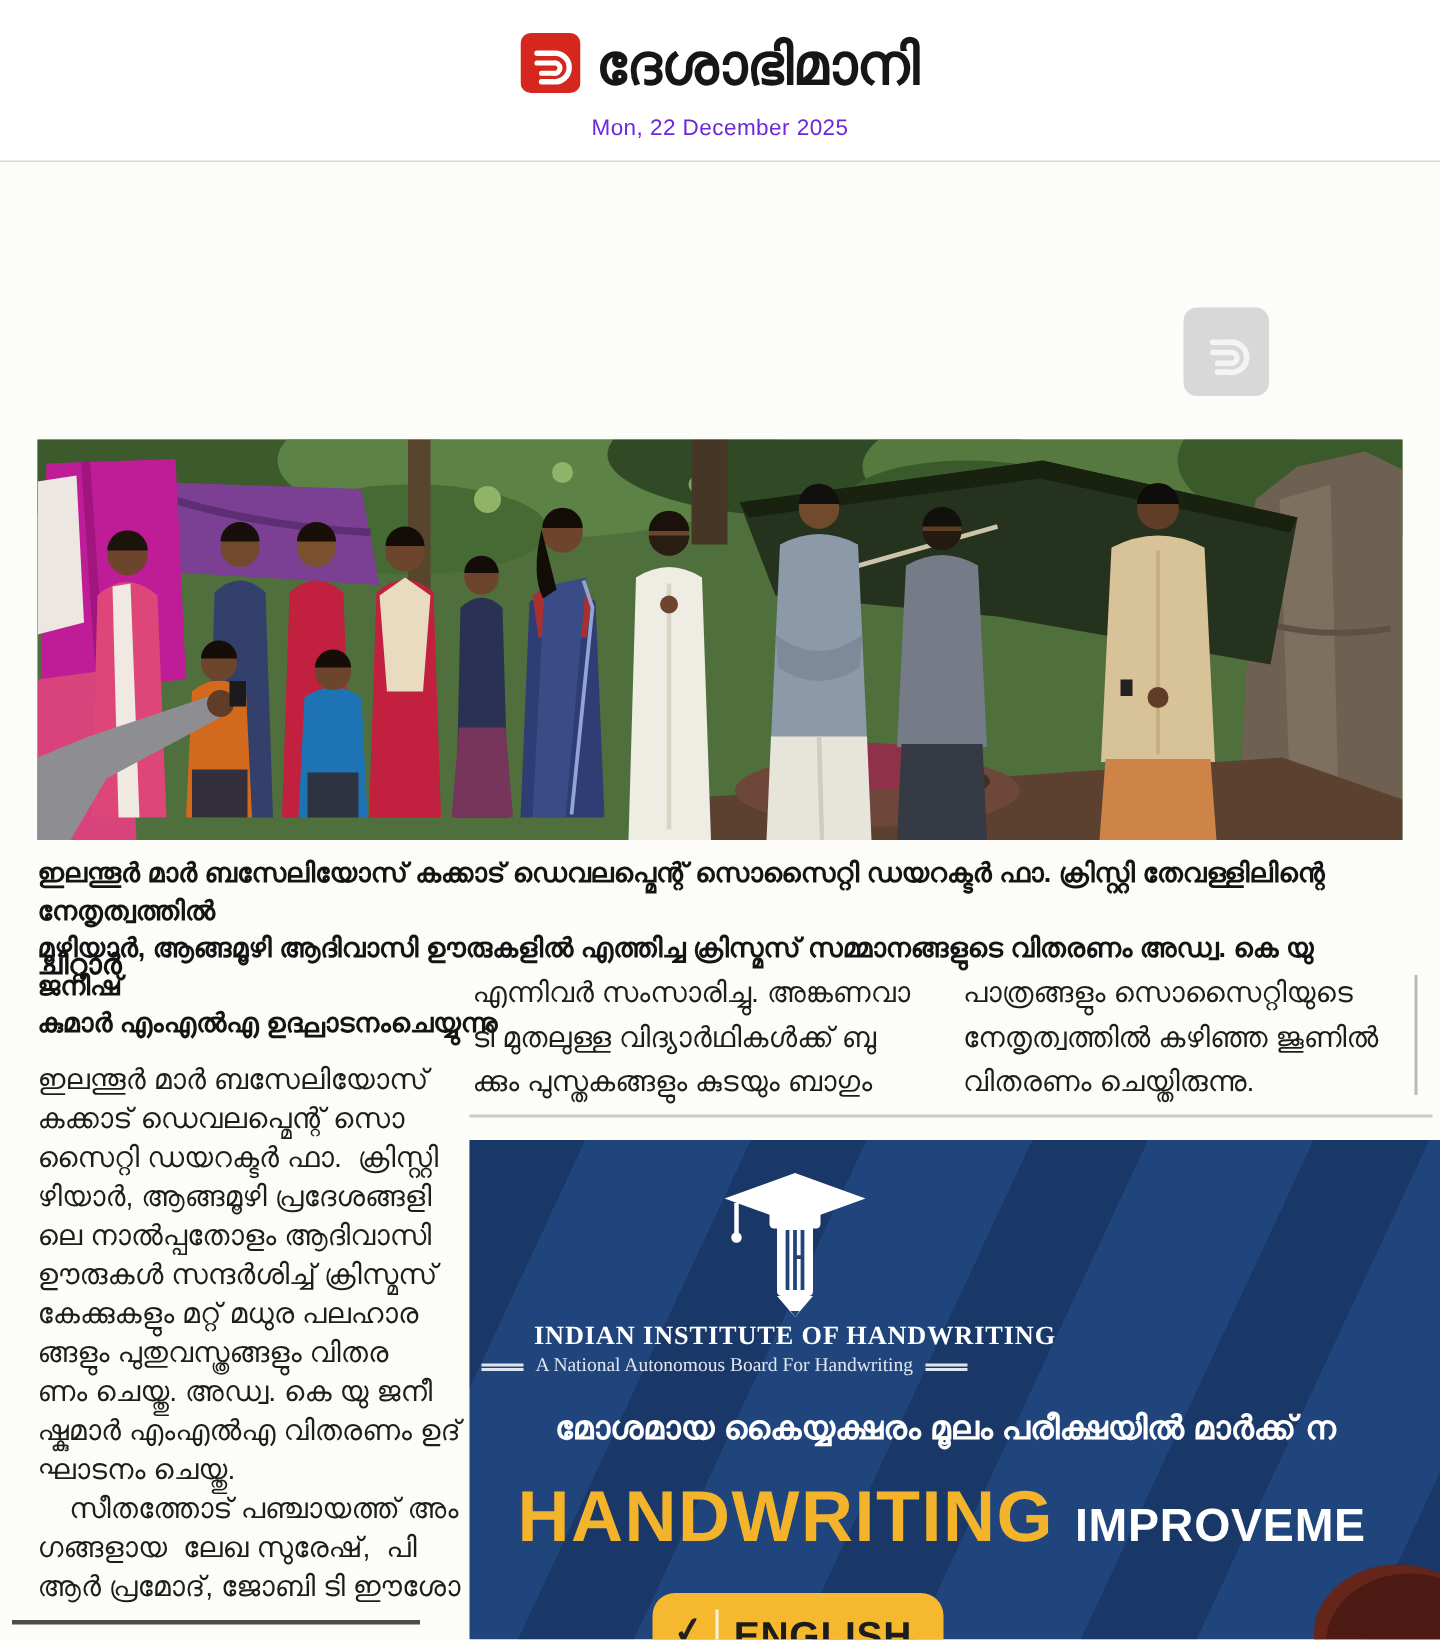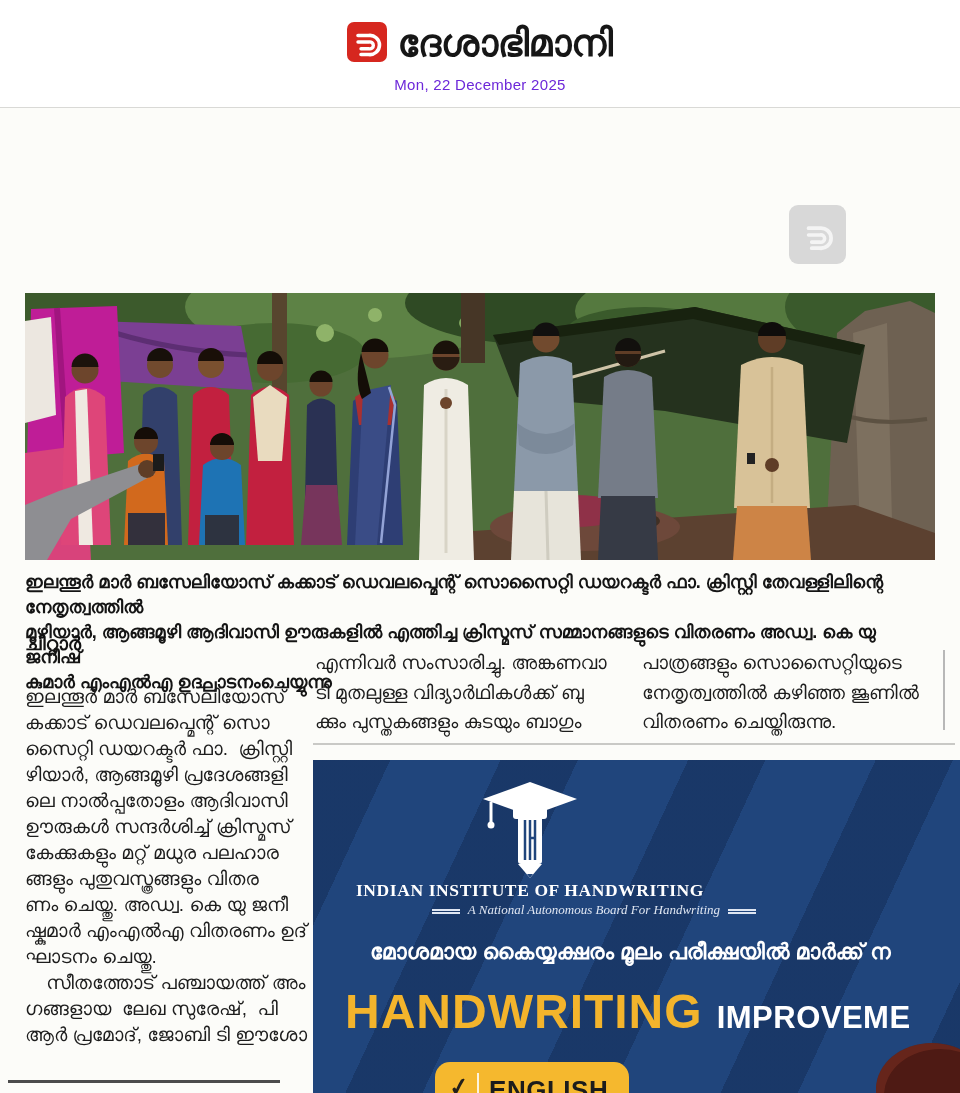--- a/index.html
+++ b/index.html
@@ -24,37 +24,37 @@
   .photo { position:absolute; left:25px; top:293px; width:910px; height:267px; overflow:hidden; background:#4f6f3c; }
 
   
   .caption { position:absolute; left:25px; top:570px; width:912px; font-size:18px; line-height:25px;
              font-weight:700; color:#141414; }
 
   
   .tline { white-space:pre-wrap; }
   .dateline { position:absolute; left:25px; top:633px; font-size:19px; font-weight:800; color:#111; }
   .col { position:absolute; color:#1d1d1d; font-size:19px; }
-  .col1 { left:25px; top:684px; width:286px; line-height:26px; }
+  .col1 { left:25px; top:708px; width:286px; line-height:26px; }
   .col2 { left:315px; top:648px; width:320px; line-height:29.5px; }
   .col3 { left:642px; top:648px; width:300px; line-height:29.5px; }
   .v-rule { position:absolute; left:943px; top:650px; width:2px; height:80px; background:#b8b8b8; }
   .ad-sep { position:absolute; left:313px; top:743px; width:642px; height:2px; background:#c9c9c6; }
   .bottom-rule { position:absolute; left:8px; top:1080px; width:272px; height:3px; background:#4c4c4c; }
 
   
   .ad { position:absolute; left:313px; top:760px; width:647px; height:333px; overflow:hidden;
         background:#20457c;
         background-image:repeating-linear-gradient(115deg, rgba(8,22,52,0.28) 0 70px, rgba(8,22,52,0) 70px 170px); }
   .ad-logo { position:absolute; left:162px; top:18px; }
   .ad-name { position:absolute; left:0px; top:120px; width:434px; text-align:center;
              font-family:"Liberation Serif", serif; font-weight:700; font-size:17.5px;
              color:#ffffff; letter-spacing:0.6px; }
-  .ad-tagline { position:absolute; left:17px; top:142px; width:434px; text-align:right;
-                font-family:"Liberation Serif", serif; font-size:13px; color:#dfe6f2;font-style:italic; }
+  .ad-tagline { position:absolute; left:0px; top:142px; width:434px; text-align:left;
+                font-family:"Liberation Serif", serif; font-size:13px; color:#dfe6f2; }
   .tag-dash { display:inline-block; width:28px; height:5px; border-top:2px solid #dfe6f2;
               border-bottom:2px solid #dfe6f2; margin:0 8px; vertical-align:middle; }
   .ad-ml { position:absolute; left:57px; top:179px; white-space:nowrap; font-size:22px; font-weight:800; color:#ffffff; }
   .ad-title { position:absolute; left:32px; top:224px; white-space:nowrap; }
   .ad-title .big { font-size:48px; font-weight:800; color:#f3b42c; letter-spacing:1px; }
   .ad-title .sub { font-size:31px; font-weight:700; color:#ffffff; margin-left:14px; letter-spacing:0.5px; }
   .ad-btn { position:absolute; left:122px; top:302px; width:194px; height:70px; background:#f5b82e;
             border-radius:15px; display:flex; align-items:flex-start; padding:11px 0 0 14px; cursor:pointer; }
   .ad-btn .chk { font-size:24px; font-weight:800; color:#23201a; transform:rotate(-8deg); }
   .ad-btn .btn-div { width:2px; height:34px; background:#fdf4dd; margin:0 10px 0 8px; }

